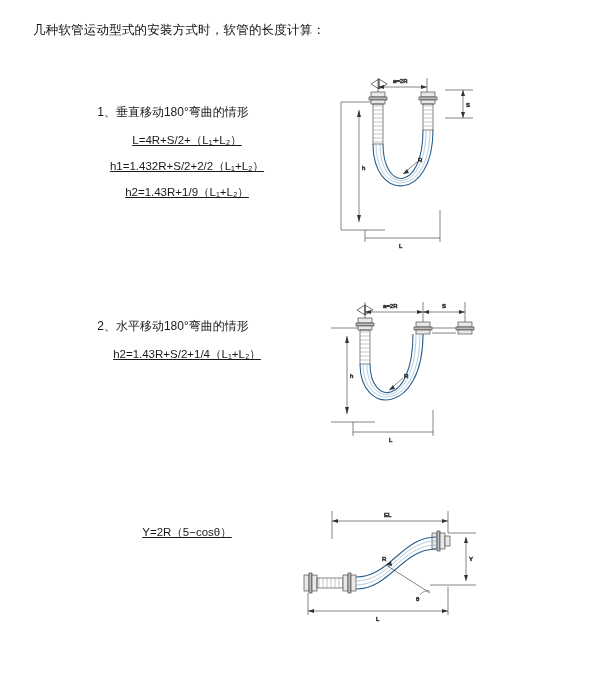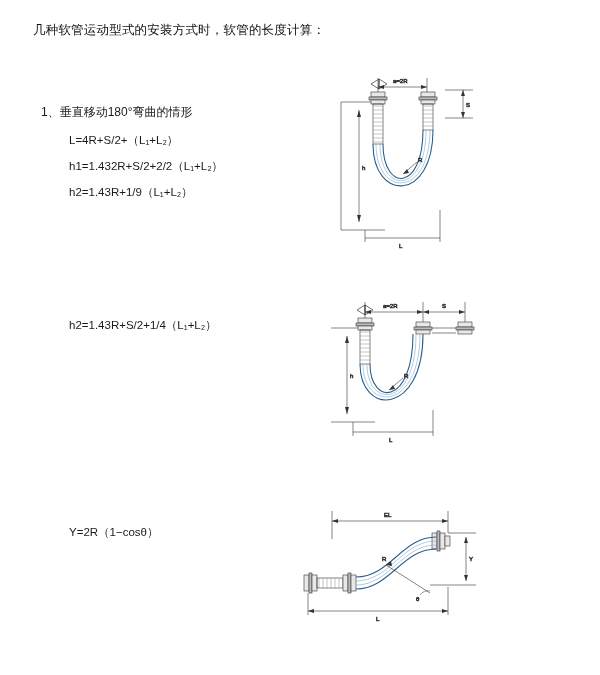--- a/index.html
+++ b/index.html
@@ -12,20 +12,21 @@
     height: 675px;
     font-family: "Liberation Sans", sans-serif;
     color: #1a1a1a;
     position: relative;
     overflow: hidden;
   }
   .page {
     position: relative;
     width: 600px;
     height: 675px;
+    text-align: center;
   }
   .heading {
     position: absolute;
     left: 33px;
     top: 22px;
     font-size: 12.5px;
     letter-spacing: 0.2px;
     color: #111;
     white-space: nowrap;
   }
@@ -33,32 +34,33 @@
     position: absolute;
     left: 0;
     width: 600px;
   }
   .sec1 { top: 104px; }
   .sec2 { top: 318px; }
   .sec3 { top: 525px; }
 
   .text-col {
     position: absolute;
-    left: 41px;
+    left: 48px;
     width: 250px;
   }
   .sec-title {
     font-size: 12px;
     white-space: nowrap;
     margin: 0 0 12px 0;
   }
   .formula {
     font-size: 11.5px;
     white-space: nowrap;
     margin: 0 0 11px 28px;
+    text-decoration: underline;
   }
   .figure {
     position: absolute;
   }
   .fig1 { left: 305px; top: -34px; }
   .fig2 { left: 305px; top: -26px; }
   .fig3 { left: 290px; top: -22px; }
 
   svg { display: block; }
   svg text {
@@ -157,20 +159,21 @@
           <line x1="135" y1="140" x2="135" y2="172"></line>
           <line x1="60" y1="168" x2="135" y2="168"></line>
           <text class="tiny2" x="94" y="178">L</text>
         </g>
       </svg>
     </div>
   </div>
 
   <div class="section sec2">
     <div class="text-col">
+      <p class="sec-title">2、水平移动180°弯曲的情形</p>
       <p class="formula">h2=1.43R+S/2+1/4（L₁+L₂）</p>
     </div>
 
     <div class="figure fig2">
       <svg width="200" height="180" viewBox="0 0 200 180">
         <g stroke="#333" fill="none" stroke-width="0.6">
 
           <line x1="60" y1="10" x2="60" y2="36"></line>
           <line x1="118" y1="10" x2="118" y2="36"></line>
           <line x1="160" y1="10" x2="160" y2="36"></line>
@@ -232,21 +235,21 @@
           <line x1="128" y1="118" x2="128" y2="144"></line>
           <line x1="48" y1="140" x2="128" y2="140"></line>
           <text class="tiny2" x="84" y="150">L</text>
         </g>
       </svg>
     </div>
   </div>
 
   <div class="section sec3">
     <div class="text-col">
-      <p class="formula">Y=2R（1−cosθ）</p>
+      <p class="formula">Y=2R（5−cosθ）</p>
     </div>
 
     <div class="figure fig3">
       <svg width="210" height="140" viewBox="0 0 210 140">
         <g stroke="#333" fill="none" stroke-width="0.6">
 
           <line x1="42" y1="8" x2="42" y2="36"></line>
           <line x1="158" y1="8" x2="158" y2="30"></line>
           <line x1="42" y1="18" x2="158" y2="18"></line>
           <path d="M42 18 l6 -2 v4 z" fill="#333" stroke="none"></path>

